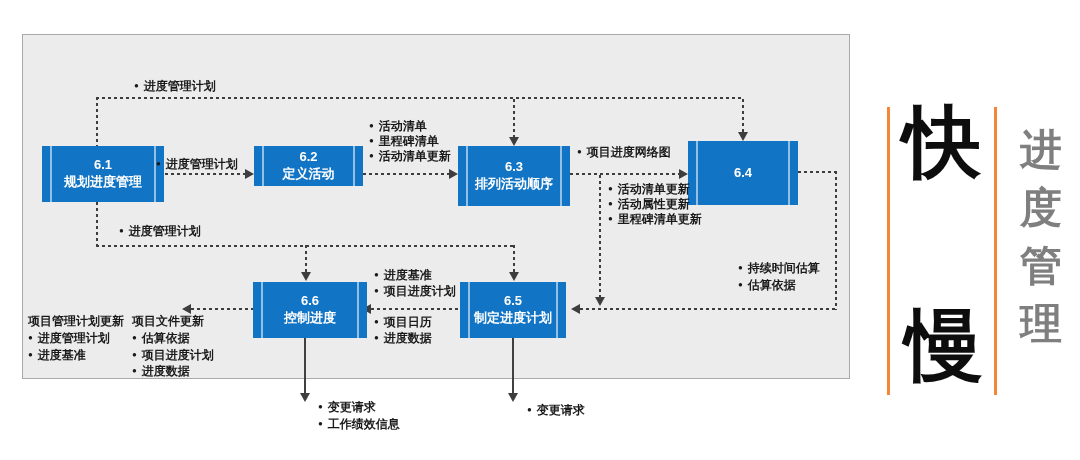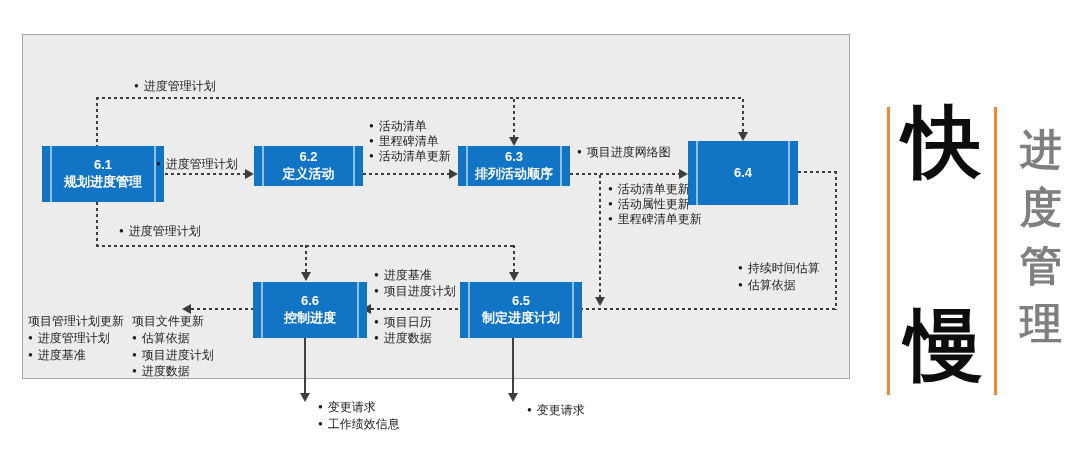--- a/index.html
+++ b/index.html
@@ -6,21 +6,21 @@
   #canvas{position:relative;width:1080px;height:460px;background:#fff;overflow:hidden;
           font-family:"Liberation Sans","DejaVu Sans",sans-serif;}
   .panel{position:absolute;left:22px;top:34px;width:828px;height:345px;
          background:#ececec;border:1px solid #a9a9a9;box-sizing:border-box;}
   .pbox{position:absolute;background:#1274c5;color:#fff;}
   .stripe{position:absolute;top:0;bottom:0;width:2px;background:rgba(255,255,255,0.55);}
   .sl{left:8px;} .sr{right:8px;}
   .ptxt{position:absolute;left:12px;right:12px;top:0;bottom:0;display:flex;flex-direction:column;
         align-items:center;justify-content:center;text-align:center;
         font-weight:bold;font-size:13px;line-height:1.28;}
-  .lbl{position:absolute;font-size:12px;font-weight:normal;color:#1a1a1a;white-space:nowrap;line-height:1.2;}
+  .lbl{position:absolute;font-size:12px;font-weight:bold;color:#1a1a1a;white-space:nowrap;line-height:1.2;}
   .blt{font-size:8px;vertical-align:2px;margin-right:5px;}
   .dash-h{position:absolute;height:2px;
           background:repeating-linear-gradient(90deg,#3d3d3d 0 3px,transparent 3px 6px);}
   .dash-v{position:absolute;width:2px;
           background:repeating-linear-gradient(180deg,#3d3d3d 0 3px,transparent 3px 6px);}
   .solid-v{position:absolute;width:2px;background:#404040;}
   .tri{position:absolute;width:0;height:0;}
   .tri-r{border-top:5px solid transparent;border-bottom:5px solid transparent;border-left:9px solid #3d3d3d;}
   .tri-l{border-top:5px solid transparent;border-bottom:5px solid transparent;border-right:9px solid #3d3d3d;}
   .tri-d{border-left:5px solid transparent;border-right:5px solid transparent;border-top:9px solid #3d3d3d;}
@@ -85,36 +85,36 @@
       </div>
   </div>
   <div class="pbox" style="left:254px;top:146px;width:109px;height:40px">
     <i class="stripe sl"></i>
     <i class="stripe sr"></i>
     <div class="ptxt">
         <span>6.2</span>
         <span>定义活动</span>
       </div>
   </div>
-  <div class="pbox" style="left:458px;top:146px;width:112px;height:40px">
+  <div class="pbox" style="left:458px;top:146px;width:112px;height:60px">
     <i class="stripe sl"></i>
     <i class="stripe sr"></i>
     <div class="ptxt">
         <span>6.3</span>
         <span>排列活动顺序</span>
       </div>
   </div>
   <div class="pbox" style="left:688px;top:141px;width:110px;height:64px">
     <i class="stripe sl"></i>
     <i class="stripe sr"></i>
     <div class="ptxt">
         <span>6.4</span>
       </div>
   </div>
-  <div class="pbox" style="left:460px;top:282px;width:122px;height:56px">
+  <div class="pbox" style="left:460px;top:282px;width:106px;height:56px">
     <i class="stripe sl"></i>
     <i class="stripe sr"></i>
     <div class="ptxt">
         <span>6.5</span>
         <span>制定进度计划</span>
       </div>
   </div>
   <div class="pbox" style="left:253px;top:282px;width:114px;height:56px">
     <i class="stripe sl"></i>
     <i class="stripe sr"></i>

